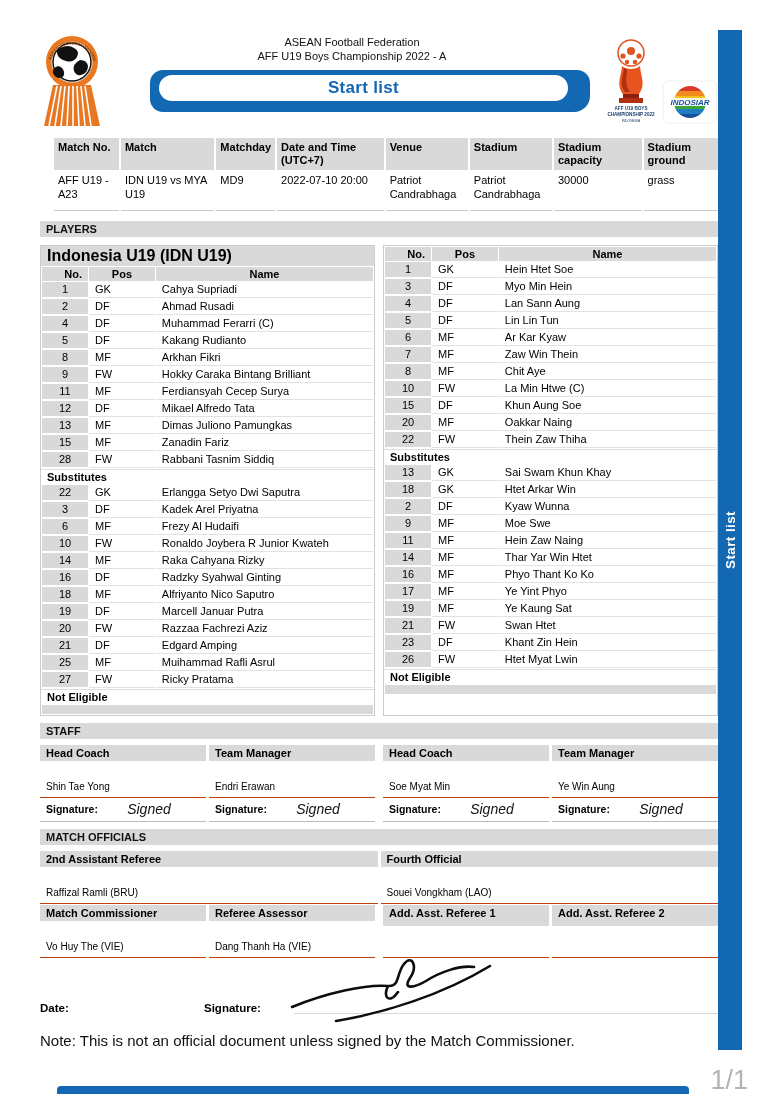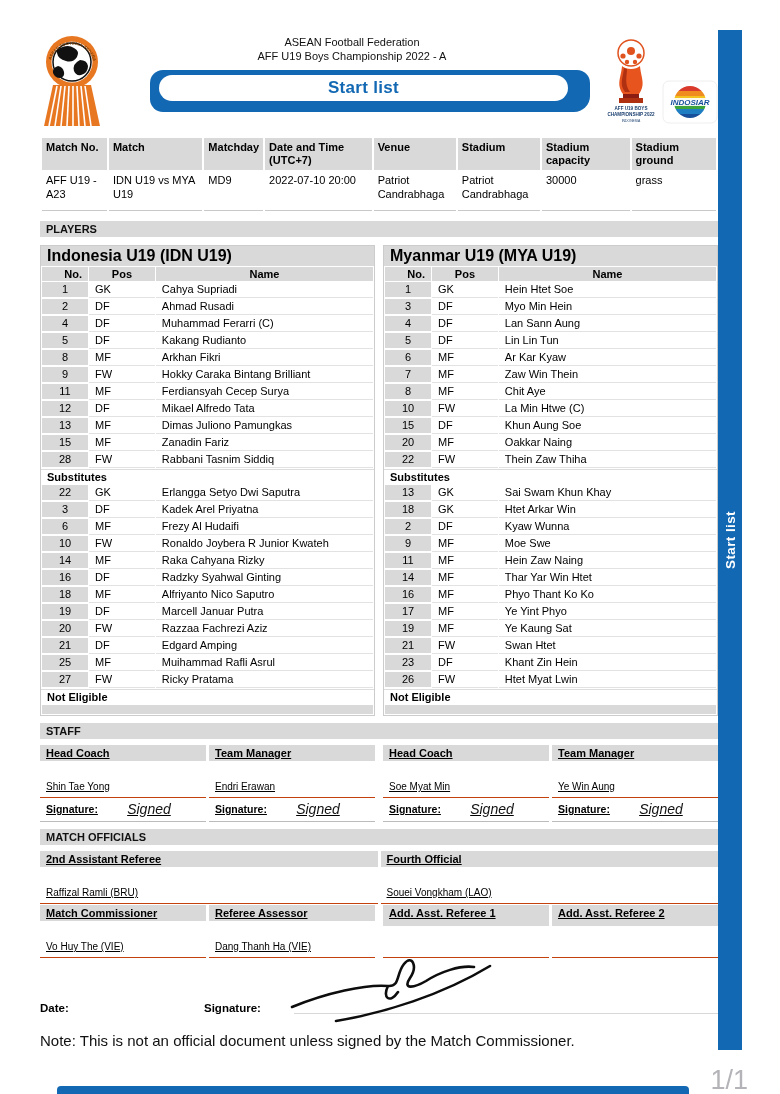--- a/index.html
+++ b/index.html
@@ -15,40 +15,40 @@
   .banner { position:relative; margin:6px 10px 0 46px; height:42px; background:#1268b3; border-radius:13px 13px 16px 13px; }
   .banner-pill { position:absolute; left:9px; right:22px; top:5px; height:26px; background:#fff; border-radius:13px; display:flex; align-items:center; justify-content:center; }
   .banner-title { color:#1268b3; font-weight:bold; font-size:17px; letter-spacing:0.3px; }
   .trophy-logo { width:62px; flex:0 0 62px; margin-top:4px; }
   .indosiar-logo { width:56px; flex:0 0 56px; margin-top:46px; }
 
   
   .section-bar { background:#d9d9d9; font-weight:bold; font-size:11px; padding:2px 6px; color:#111; }
 
   
-  table.match-info { width:100%; border-collapse:separate; border-spacing:2px 0; margin-top:8px; }
+  table.match-info { width:100%; border-collapse:separate; border-spacing:2px 0; margin-top:8px;margin-left:12px; }
   table.match-info th { background:#d9d9d9; font-size:11px; text-align:left; vertical-align:top; padding:3px 4px; line-height:1.2; }
   table.match-info td { background:#fff; font-size:11px; vertical-align:top; padding:4px 4px 8px 4px; border-bottom:1px solid #c9c9c9; line-height:1.25; }
 
   
   .players-bar { margin-top:10px; }
   .teams { display:flex; gap:8px; margin-top:8px; }
   .team { flex:1; border:1px solid #ccc; }
   .team-bar { background:#d9d9d9; font-weight:bold; font-size:16px; padding:1px 6px; }
   table.players { width:100%; border-collapse:separate; border-spacing:1px 1px; }
   table.players col.c-no { width:14%; } table.players col.c-pos { width:20%; } table.players col.c-name { width:66%; }
   table.players th { background:#d9d9d9; font-size:11px; text-align:center; padding:1px 6px; }
   table.players th:first-child { text-align:right; padding-left:8px; }
   table.players td { font-size:11px; padding:1.5px 6px; border-bottom:1px solid #e2e2e2; background:#fff; height:15px; }
   table.players td:first-child { background:#d9d9d9; text-align:center; border-bottom:1px solid #fff; }
   .sub-bar { font-weight:bold; font-size:11px; padding:1px 6px; border-top:1px solid #ddd; background:#fff; }
   .empty-strip { height:9px; background:#d9d9d9; margin:1px; }
 
   
-  .two-halves { display:flex; gap:8px; margin-top:6px;text-decoration:underline; }
+  .two-halves { display:flex; gap:8px; margin-top:6px; }
   .half { flex:1; display:grid; grid-template-columns:1fr 1fr; column-gap:3px; row-gap:1px; }
   .cell-role { background:#d9d9d9; font-weight:bold; font-size:11px; padding:2px 6px; }
   .cell-name { background:#fff; font-size:10px; padding:19px 6px 5px 6px; border-bottom:1px solid #c2410c; min-height:17px; }
   .cell-sig { background:#fff; font-size:10.5px; padding:2px 6px 4px 6px; border-bottom:1px solid #bbb; display:flex; align-items:center; }
   .cell-sig .sig-label { font-weight:bold; }
   .cell-sig .signed { flex:1; text-align:center; font-style:italic; font-size:14px; color:#111; }
 
   
   .date-row { display:flex; align-items:flex-end; margin-top:42px; position:relative; }
   .date-label { font-weight:bold; font-size:11.5px; width:110px; }
@@ -326,21 +326,20 @@
                 <td>FW</td>
                 <td>Ricky Pratama</td>
               </tr>
             </tbody>
         </table>
         <div class="sub-bar">Not Eligible</div>
         <div class="empty-strip"></div>
       </div>
 
       <div class="team">
-        <div class="team-bar">Myanmar U19 (MYA U19)</div>
         <table class="players">
           <colgroup>
               <col class="c-no">
               <col class="c-pos">
               <col class="c-name">
             </colgroup>
           <thead>
             <tr>
               <th>No.</th>
               <th>Pos</th>

